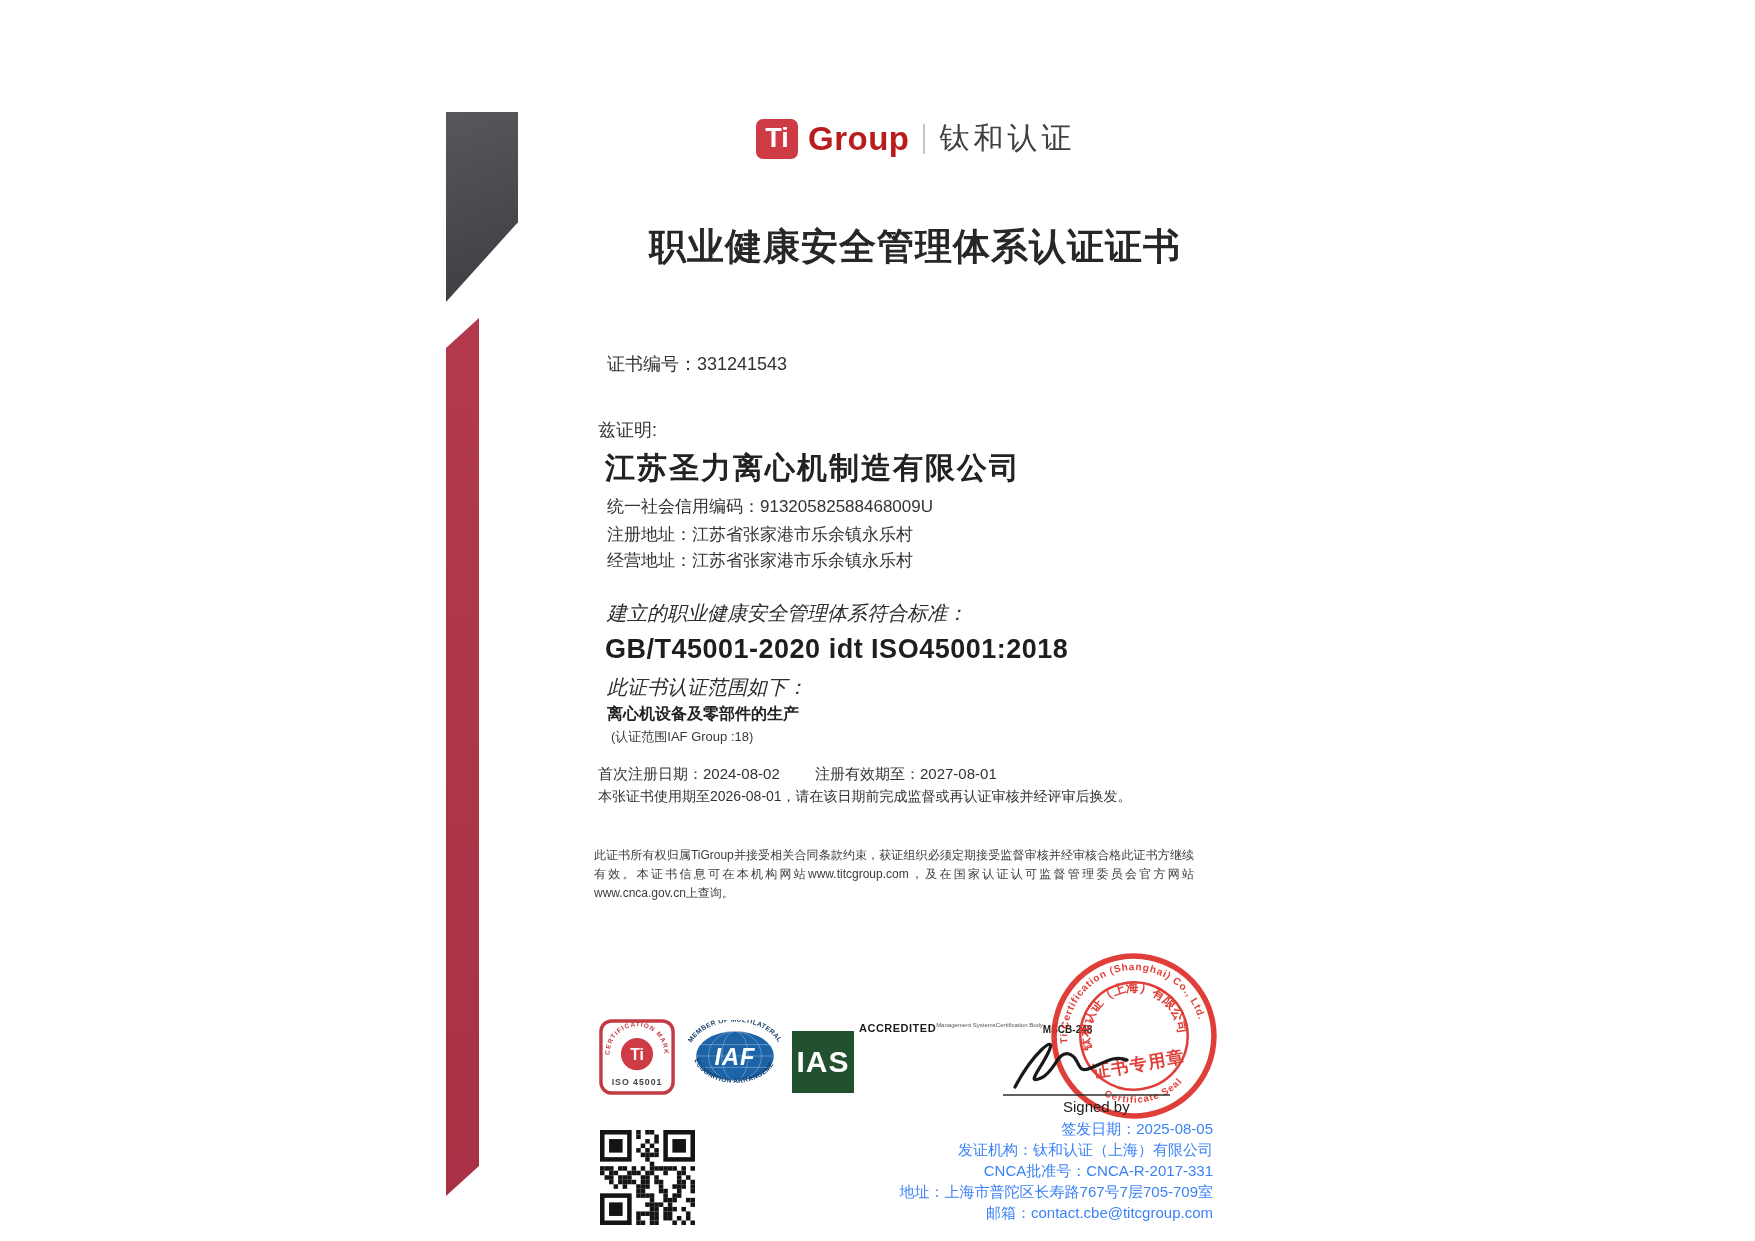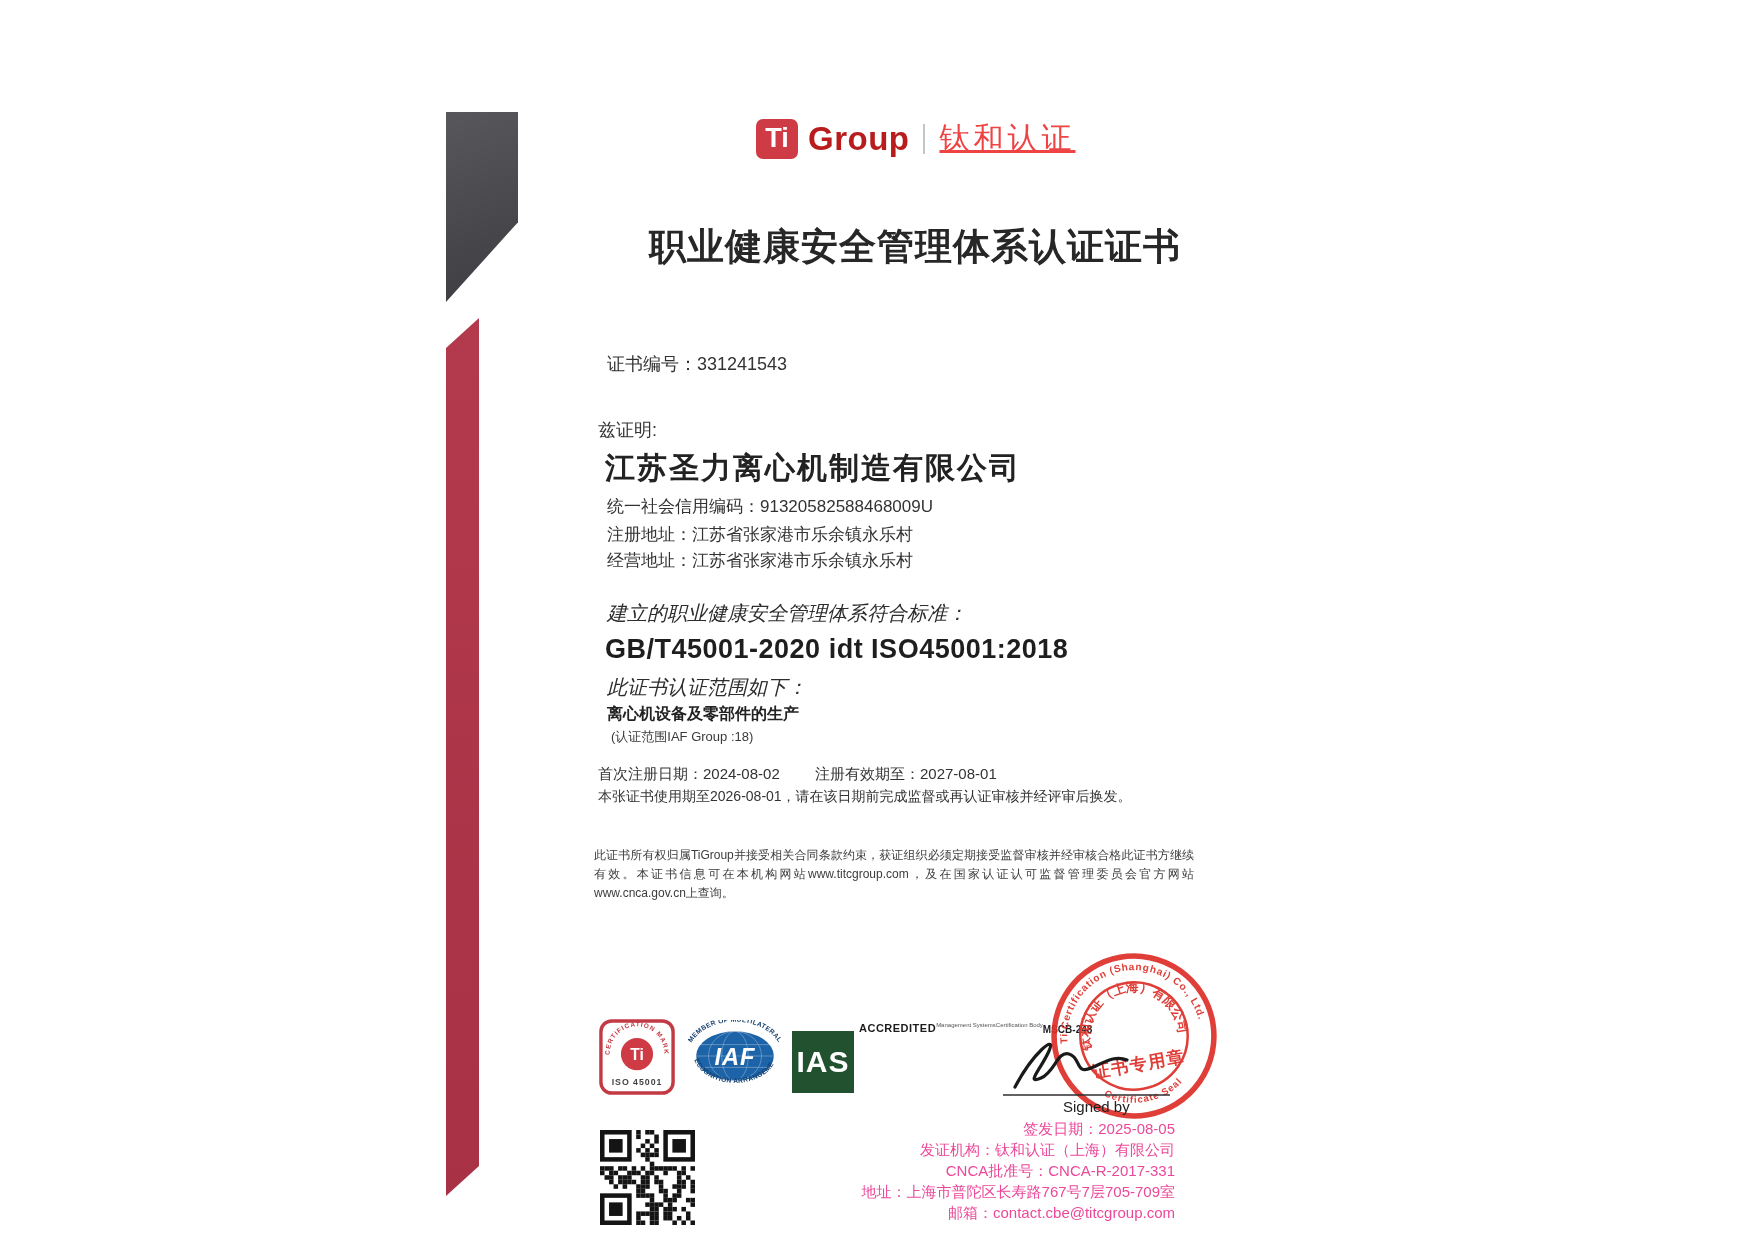--- a/index.html
+++ b/index.html
@@ -10,41 +10,41 @@
     background:linear-gradient(160deg,#57575c 0%,#3d3d41 100%);
     clip-path:polygon(0 0,100% 0,100% 58%,0 100%);}
   .red-band{left:446px;top:318px;width:33px;height:878px;
     background:linear-gradient(180deg,#b23a4c 0%,#a93145 100%);
     clip-path:polygon(0 30px,100% 0,100% calc(100% - 30px),0 100%);}
   .logo-row{left:756px;top:118px;display:flex;align-items:center;gap:10px;}
   .logo-ti{width:42px;height:40px;background:#cf3b45;border-radius:7px;color:#fff;
     font-weight:bold;font-size:27px;display:flex;align-items:center;justify-content:center;}
   .logo-group{font-size:33px;font-weight:bold;color:#b91c1c;letter-spacing:.5px;}
   .logo-div{width:2px;height:30px;background:#c5c5c7;margin:0 4px;}
-  .logo-cn{font-size:30px;color:#ef4444;letter-spacing:4px;font-weight:500;text-decoration:underline;}
+  .logo-cn{font-size:30px;color:#404040;letter-spacing:4px;font-weight:500;}
   .title{left:540px;top:222px;width:750px;text-align:center;font-size:37px;font-weight:bold;
     color:#272727;letter-spacing:1px;}
   .t18{font-size:18px;color:#333;}
   .t17{font-size:17px;color:#333;}
   .company{font-size:30px;font-weight:bold;color:#222;letter-spacing:2px;}
   .std-intro{font-size:20px;color:#2d2d2d;font-style:italic;}
   .std{font-size:27px;font-weight:bold;color:#1e1e1e;letter-spacing:.5px;}
   .scope{font-size:16px;font-weight:bold;color:#222;}
   .scope-note{font-size:13px;color:#3a3a3a;}
   .daterow{font-size:15px;color:#333;}
   .usage{font-size:14px;color:#333;}
   .legal{font-size:12px;color:#3c3c3c;line-height:19px;width:600px;text-align:justify;}
   .ias-box{width:62px;height:62px;background:#21512e;color:#fff;display:flex;
     align-items:center;justify-content:center;font-size:30px;font-weight:bold;letter-spacing:1px;margin-top:9px;}
   .ias-text{display:flex;flex-direction:row;margin-left:5px;line-height:1.15;}
   .ias-acc{font-size:11px;font-weight:bold;color:#1c1c1c;letter-spacing:.5px;}
   .ias-sub{font-size:6px;color:#555;}
   .ias-code{font-size:10px;font-weight:bold;color:#1c1c1c;margin-top:2px;}
-  .footer-block{left:775px;top:1118px;width:400px;text-align:right;font-size:15px;
-    color:#ec4899;line-height:21px;}
+  .footer-block{left:813px;top:1118px;width:400px;text-align:right;font-size:15px;
+    color:#3b82f6;line-height:21px;}
   .signedby{left:1063px;top:1098px;font-size:15px;color:#222;}
   .seal-wrap{left:1048px;top:950px;width:172px;height:172px;transform:rotate(-10deg);opacity:.92;}
 </style>
 </head>
 <body>
 
 <div class="page">
 
   <div class="abs gray-stripe"></div>
   <div class="abs red-band"></div>

